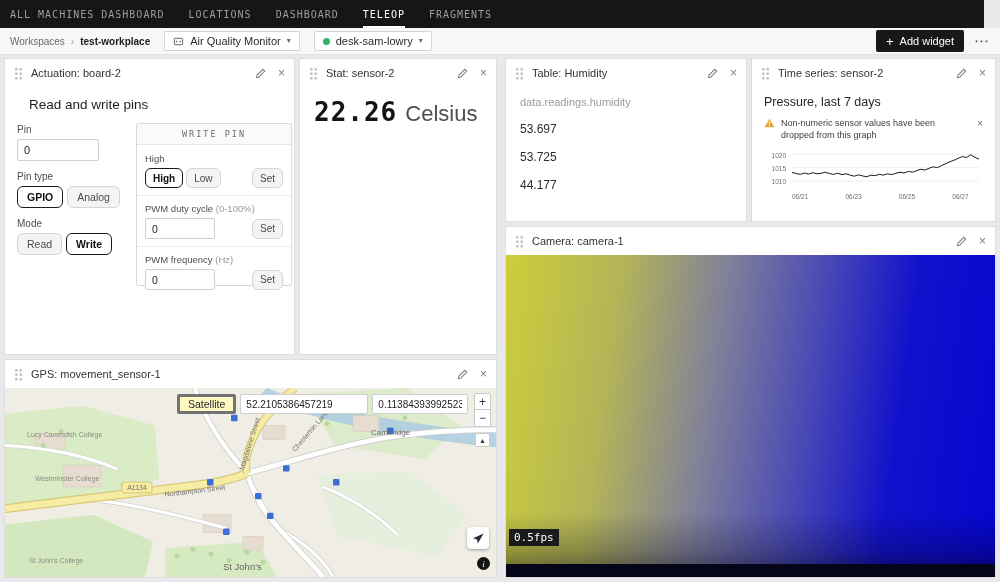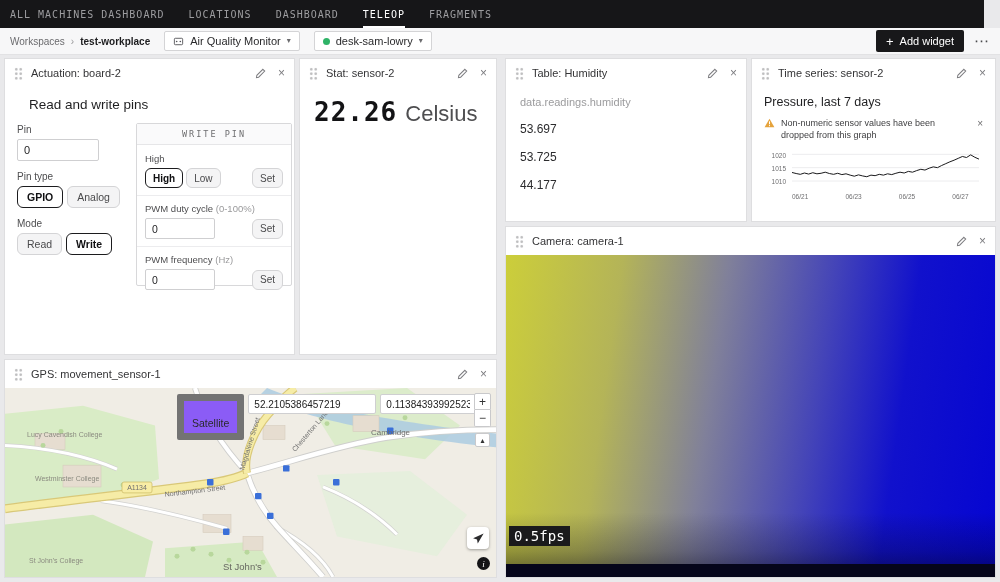--- a/index.html
+++ b/index.html
@@ -136,31 +136,31 @@
     position:absolute; top:28px; left:0; right:0; bottom:0;
     background:
       linear-gradient(to bottom, rgba(4,4,18,0) 80%, rgba(4,4,18,0.25) 92%, rgba(4,4,18,0.55) 100%),
       linear-gradient(98deg, #ccce3a 0%, #b4b458 22%, #80809a 42%, #4444b8 62%, #1111cc 78%, #0505d2 100%);
   }
   .camera-feed::after {
     content:""; position:absolute; left:0; right:0; bottom:0; height:13px; background:#05051a;
   }
   .fps-badge {
     position:absolute; left:3px; bottom:31px; background:#1a1a1c; color:#fff;
-    font-family:"DejaVu Sans Mono", monospace; font-size:14px; padding:2px 5px;
+    font-family:"DejaVu Sans Mono", monospace; font-size:11px; padding:2px 5px;
   }
 
   
   #widget-gps { left:4px; top:359px; width:493px; height:219px; }
   .map-area { position:absolute; top:28px; left:0; right:0; bottom:0; overflow:hidden; background:#f0ede5; }
   .map-area > svg { position:absolute; inset:0; width:100%; height:100%; }
   .map-topbar { position:absolute; top:6px; left:172px; display:flex; gap:4px; }
   .satellite-btn {
-    height:20px; background:#8b5cf6; border:7px solid #737373; border-radius:2px;
-    font-size:10.5px; padding:16px 8px; color:#2a2a2c;
+    height:20px; background:#fef9c3; border:3px solid #737373; border-radius:2px;
+    font-size:10.5px; padding:0 8px; color:#2a2a2c;
   }
   .coord-input { height:20px; font-size:10px; padding:0 5px; border:1px solid #cfcfd1; border-radius:2px; color:#222; background:#fff; }
   .coord-lat { width:128px; }
   .coord-lon { width:96px; }
   .zoom-controls { position:absolute; top:5px; right:5px; display:flex; flex-direction:column; align-items:center; }
   .zoom-btn {
     width:17px; height:17px; background:#fff; border:1px solid #c9c9cb;
     font-size:12px; color:#333; display:flex; align-items:center; justify-content:center; line-height:1;
   }
   .zoom-btn.zin { border-radius:2px 2px 0 0; }

